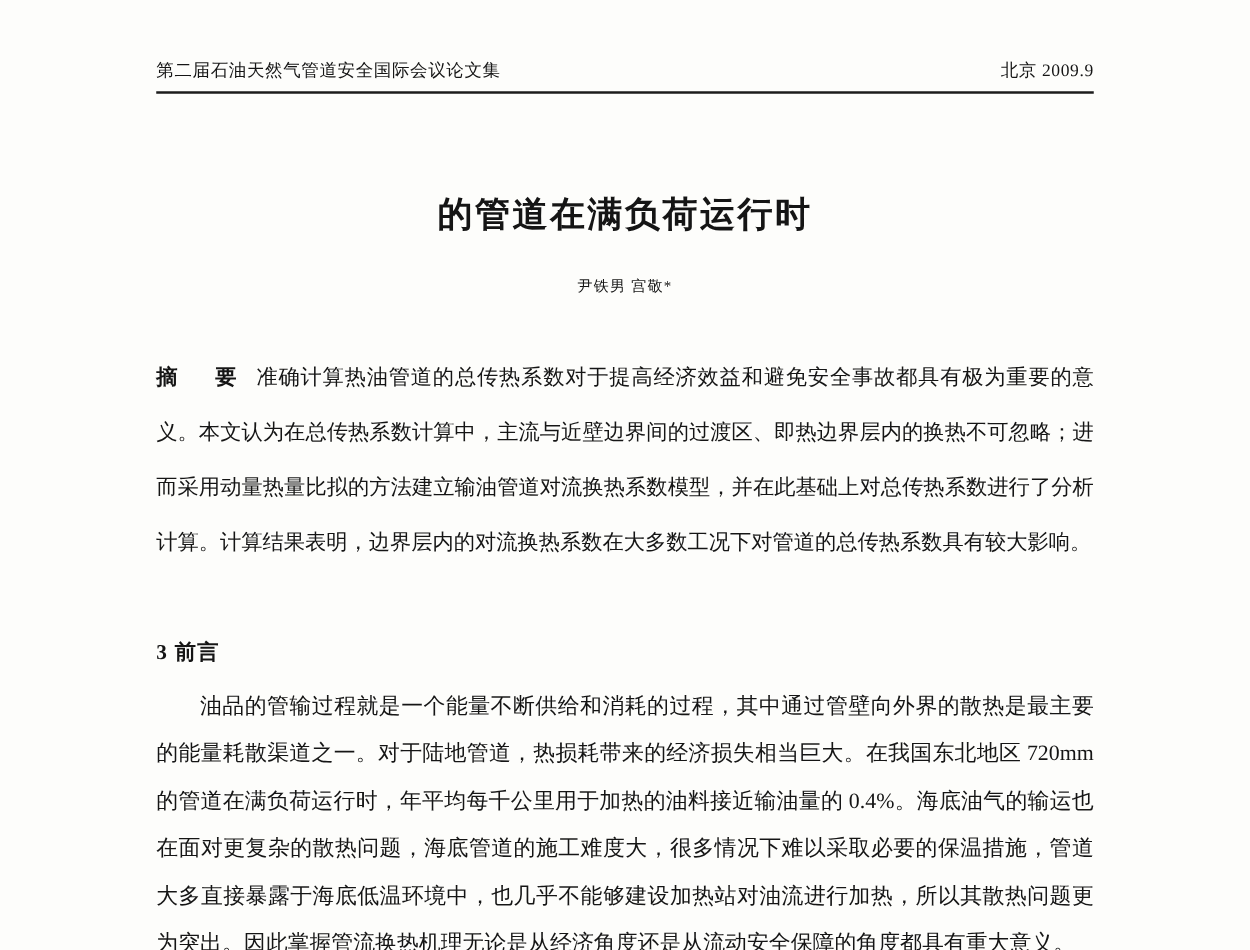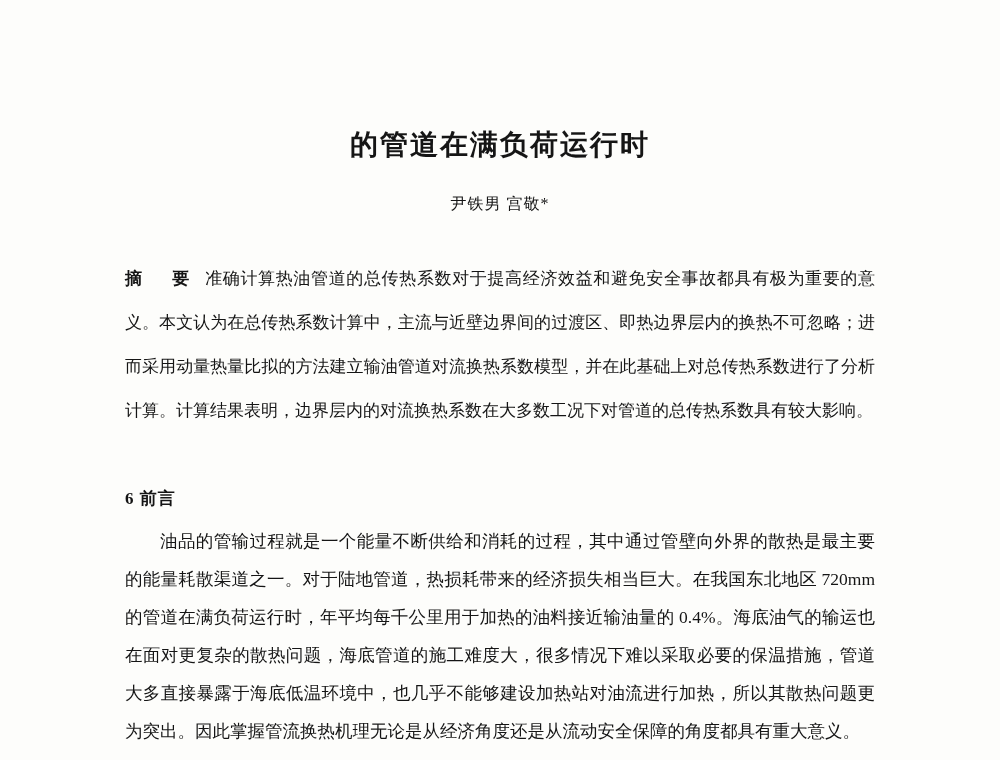--- a/index.html
+++ b/index.html
@@ -31,21 +31,21 @@
   .paper-title {
     margin: 78px 0 0 0;
     text-align: center;
     font-size: 28px;
     font-weight: bold;
     letter-spacing: 2px;
   }
   .authors-line {
     margin-top: 30px;
     text-align: center;
-    font-size: 16px;
+    font-size: 12px;
     letter-spacing: 1px;
   }
   .affiliation-line {
     margin-top: 13px;
     text-align: center;
     font-size: 16px;
   }
   .abstract-block {
     margin: 42px 0 0 0;
     font-size: 17px;
@@ -69,27 +69,31 @@
     line-height: 38px;
     text-align: justify;
     text-indent: 2em;
   }
 </style>
 </head>
 <body>
 
 <div class="page">
 
+  <div class="running-header">
+    <span>第二届石油天然气管道安全国际会议论文集</span>
+    <span>北京  2009.9</span>
+  </div>
 
   <h1 class="paper-title">的管道在满负荷运行时</h1>
 
   <div class="authors-line">尹铁男  宫敬*</div>
 
 
   <p class="abstract-block">
     <span class="abstract-label">摘　要</span><span>准确计算热油管道的总传热系数对于提高经济效益和避免安全事故都具有极为重要的意义。本文认为在总传热系数计算中，主流与近壁边界间的过渡区、即热边界层内的换热不可忽略；进而采用动量热量比拟的方法建立输油管道对流换热系数模型，并在此基础上对总传热系数进行了分析计算。计算结果表明，边界层内的对流换热系数在大多数工况下对管道的总传热系数具有较大影响。</span>
   </p>
 
-  <h2 class="section-heading">6 前言</h2>
+  <h2 class="section-heading">3 前言</h2>
 
   <p class="body-paragraph">油品的管输过程就是一个能量不断供给和消耗的过程，其中通过管壁向外界的散热是最主要的能量耗散渠道之一。对于陆地管道，热损耗带来的经济损失相当巨大。在我国东北地区 720mm 的管道在满负荷运行时，年平均每千公里用于加热的油料接近输油量的 0.4%。海底油气的输运也在面对更复杂的散热问题，海底管道的施工难度大，很多情况下难以采取必要的保温措施，管道大多直接暴露于海底低温环境中，也几乎不能够建设加热站对油流进行加热，所以其散热问题更为突出。因此掌握管流换热机理无论是从经济角度还是从流动安全保障的角度都具有重大意义。</p>
 
 </div>
 
 </body></html>

